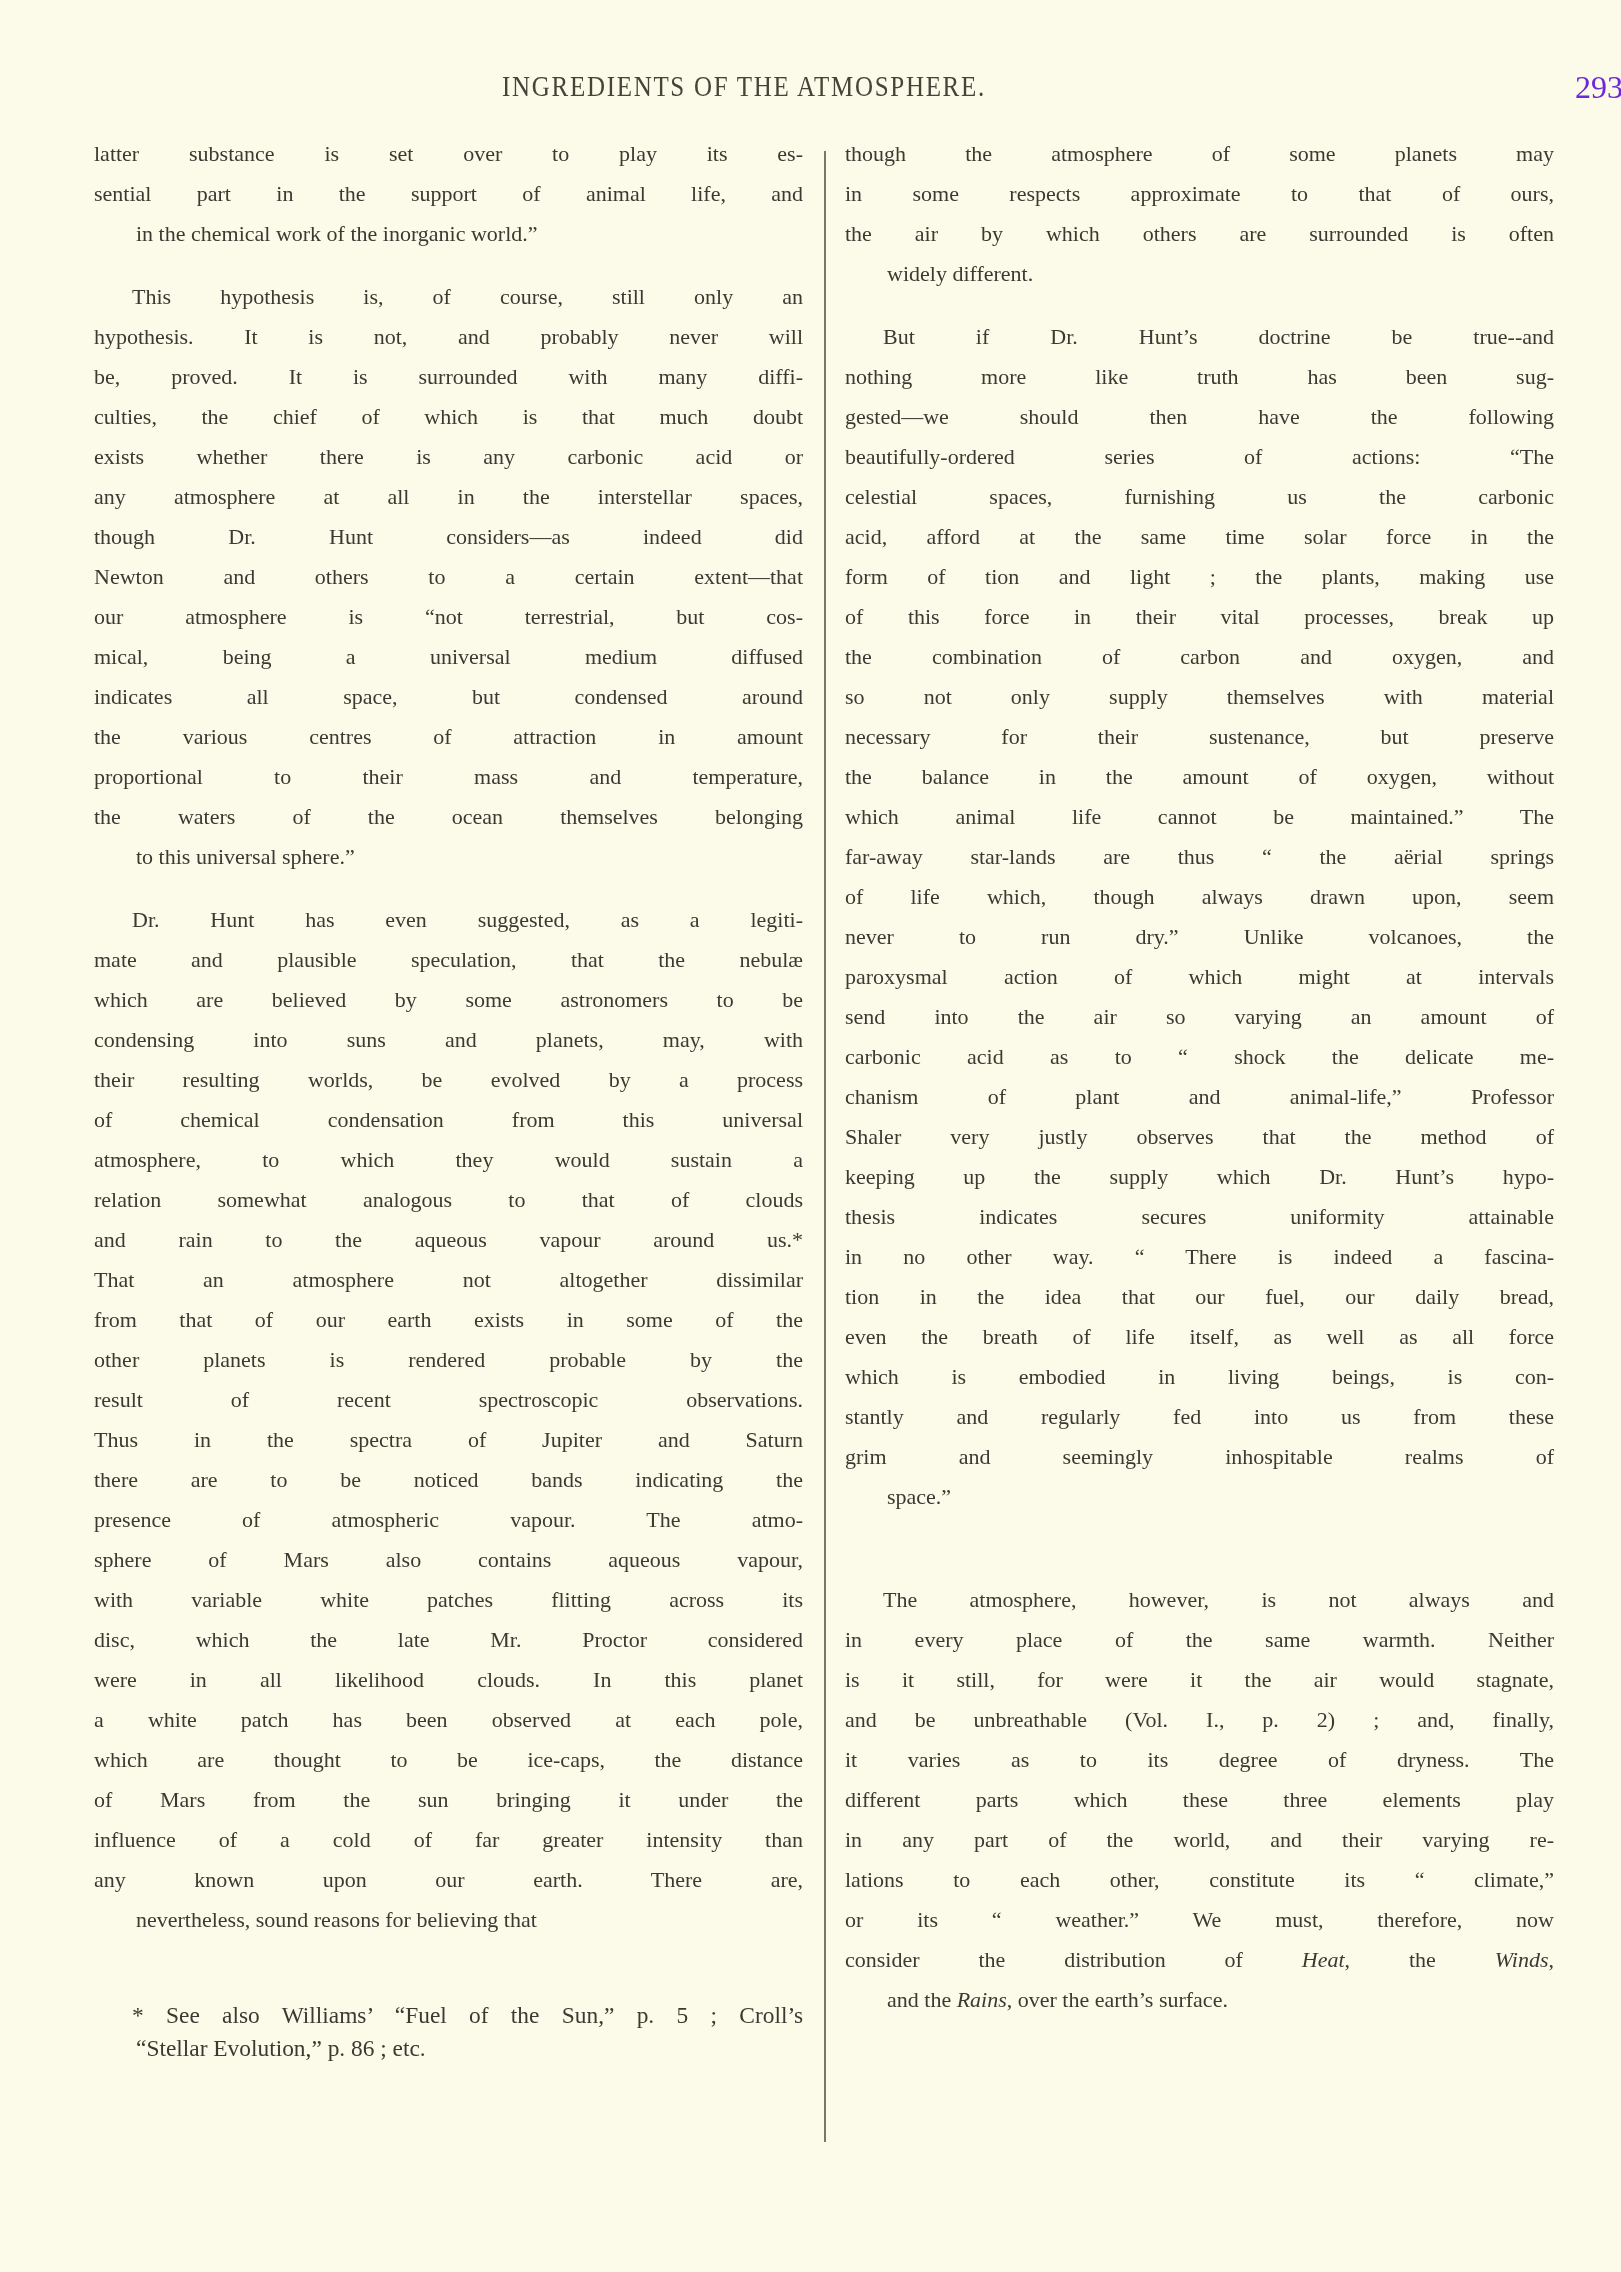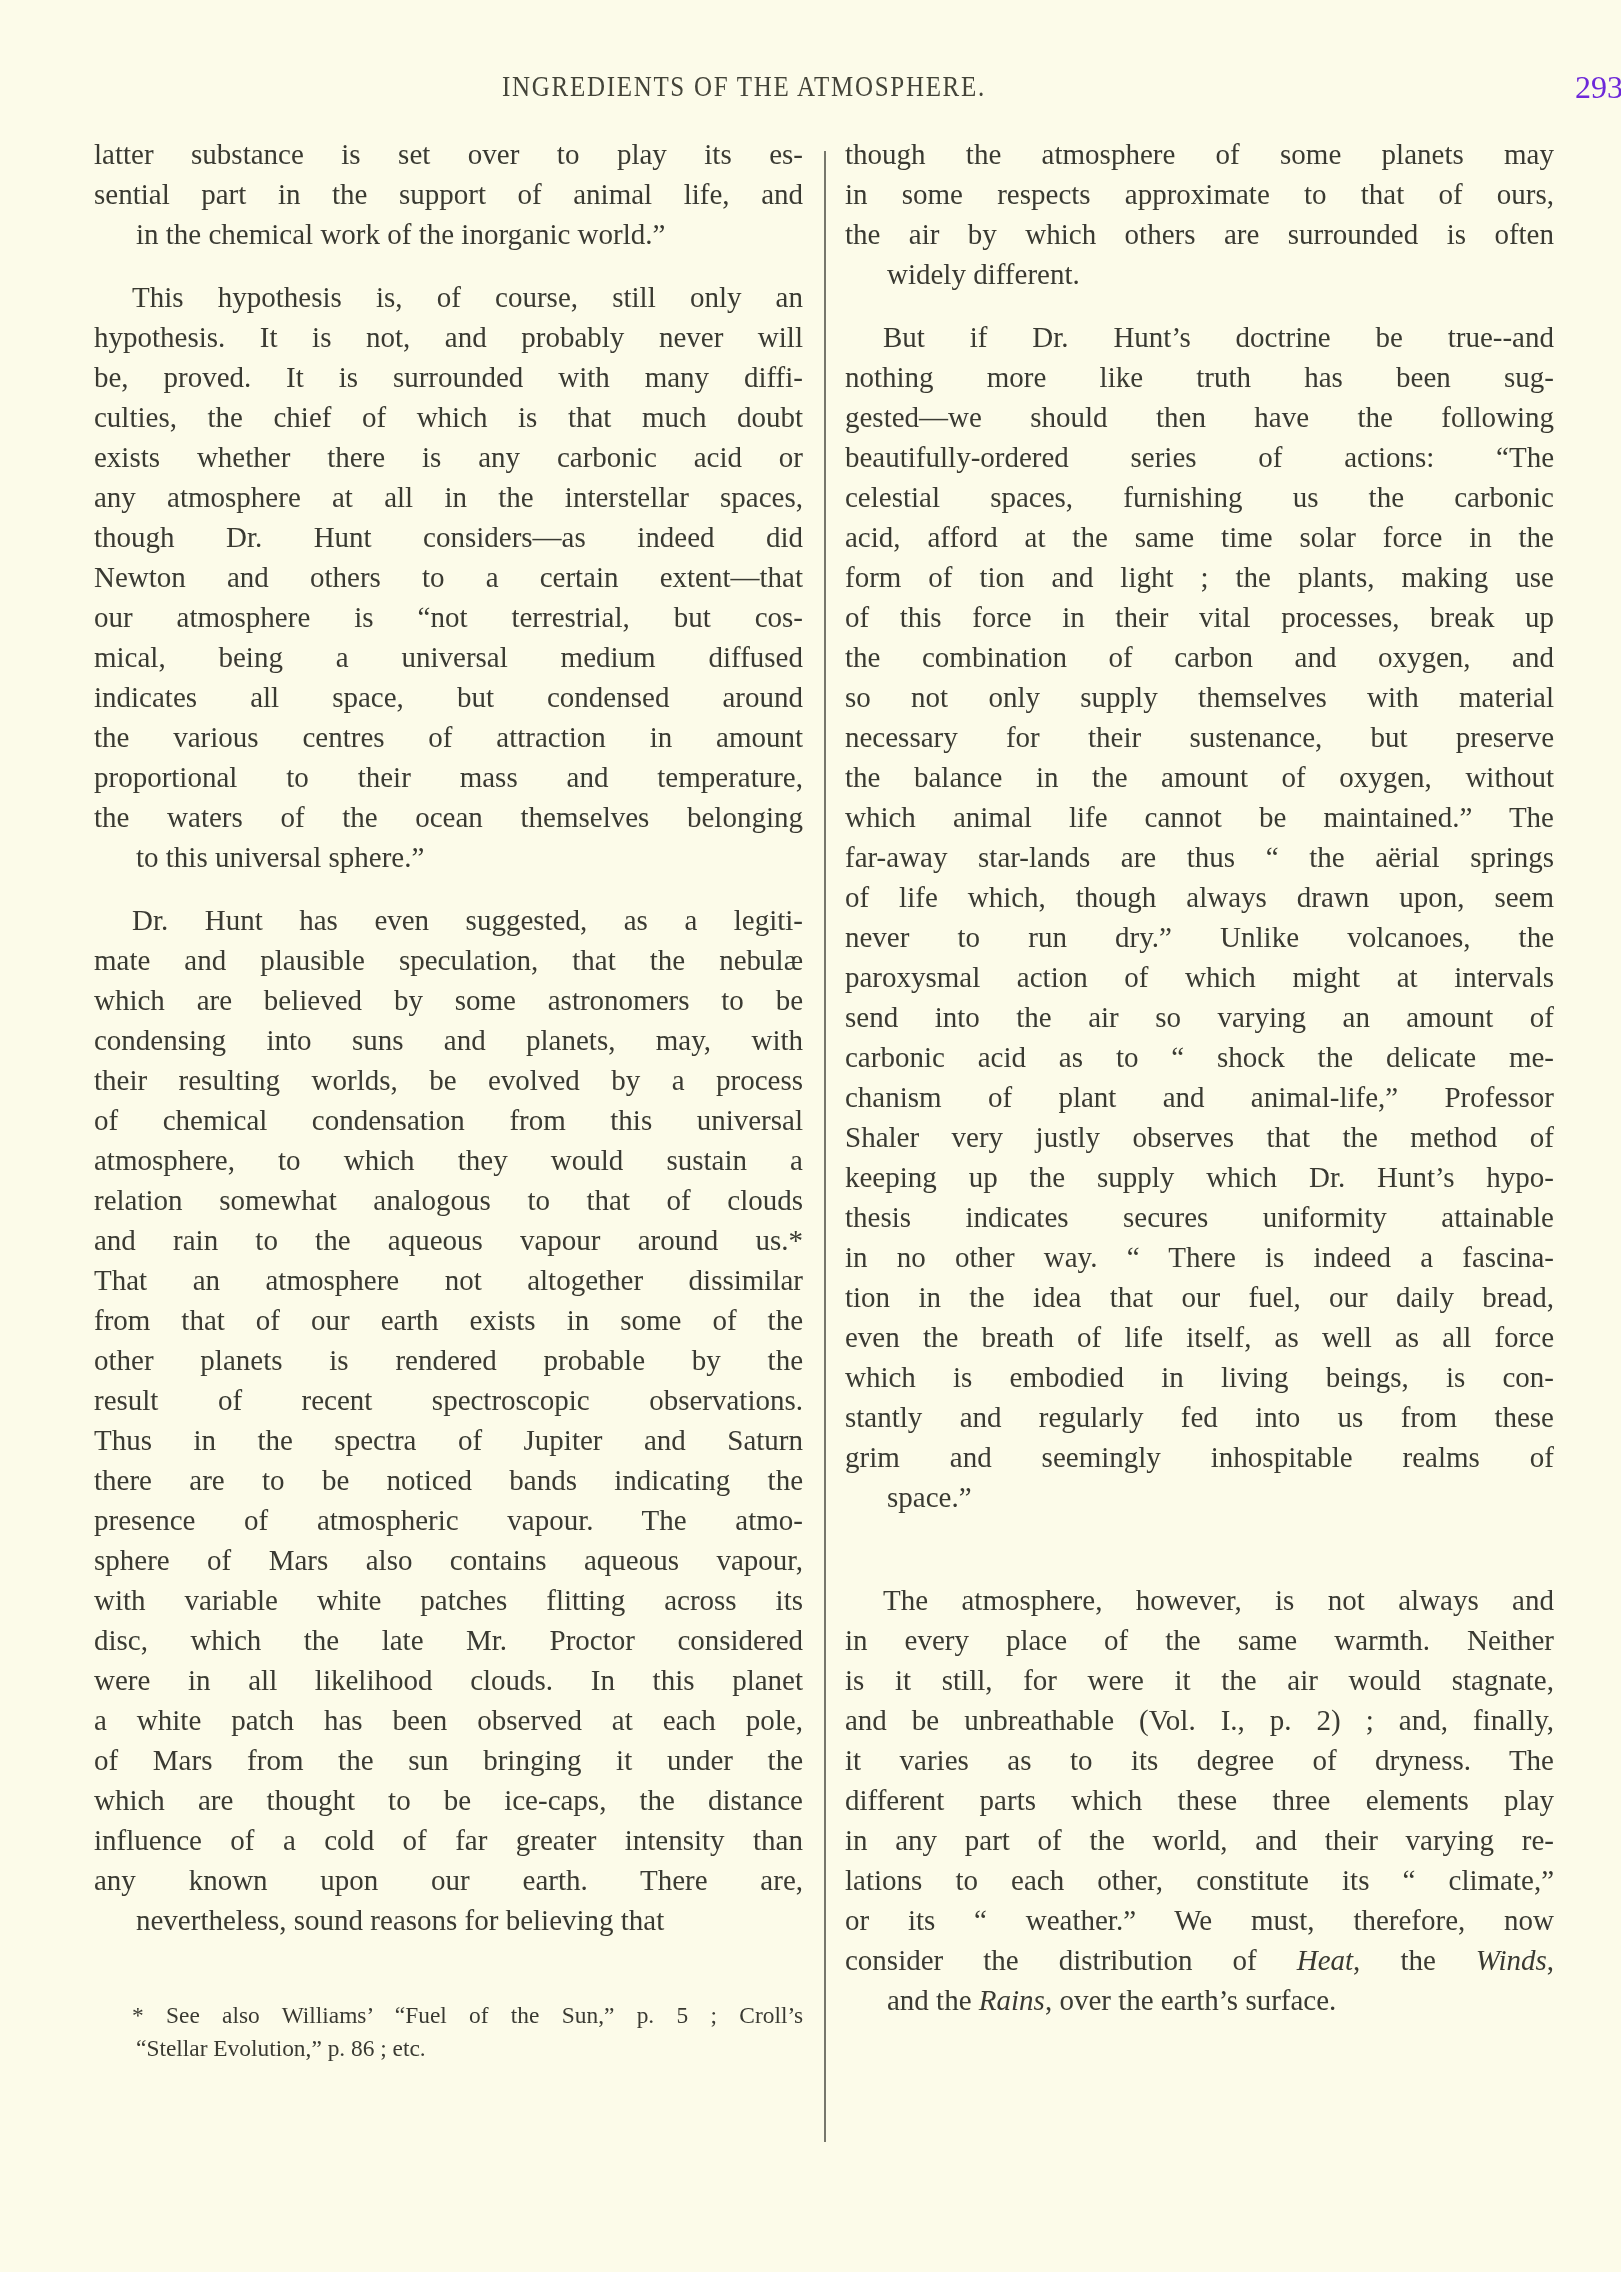--- a/index.html
+++ b/index.html
@@ -17,21 +17,21 @@
     transform: scaleY(1.15); transform-origin: top left;
   }
   .page-number {
     position: absolute; top: 69px; left: 1575px;
     font-family: "Liberation Serif", serif;
     font-size: 32px; color: #6d28d9;
   }
   .column {
     position: absolute; top: 134px;
     font-family: "Liberation Serif", serif;
-    font-size: 29px; line-height: 40px;
+    font-size: 22px; line-height: 40px;
   }
   .col-left { left: 94px; width: 709px; }
   .col-right { left: 845px; width: 709px; }
   .line { display: block; white-space: nowrap; text-align: justify; text-align-last: justify; height: 40px; }
   .line.last { text-align-last: left; margin-left: 42px; }
   .line.indent { padding-left: 38px; margin-top: 23px; }
   .divider {
     position: absolute; left: 824px; top: 151px; width: 1.7px; height: 1991px;
     background: #77776c;
   }
@@ -85,22 +85,22 @@
     <span class="line">other planets is rendered probable by the</span>
     <span class="line">result of recent spectroscopic observations.</span>
     <span class="line">Thus in the spectra of Jupiter and Saturn</span>
     <span class="line">there are to be noticed bands indicating the</span>
     <span class="line">presence of atmospheric vapour.  The atmo-</span>
     <span class="line">sphere of Mars also contains aqueous vapour,</span>
     <span class="line">with variable white patches flitting across its</span>
     <span class="line">disc, which the late Mr. Proctor considered</span>
     <span class="line">were in all likelihood clouds.  In this planet</span>
     <span class="line">a white patch has been observed at each pole,</span>
+    <span class="line">which are thought to be ice-caps, the distance</span>
     <span class="line">of Mars from the sun bringing it under the</span>
-    <span class="line">which are thought to be ice-caps, the distance</span>
     <span class="line">influence of a cold of far greater intensity than</span>
     <span class="line">any known upon our earth.  There are,</span>
     <span class="line last">nevertheless, sound reasons for believing that</span>
   </div>
 
 <div class="footnote" id="footnote">
     <span class="line indent">* See also Williams’ “Fuel of the Sun,” p. 5 ; Croll’s</span>
     <span class="line last">“Stellar Evolution,” p. 86 ; etc.</span>
   </div>
 

